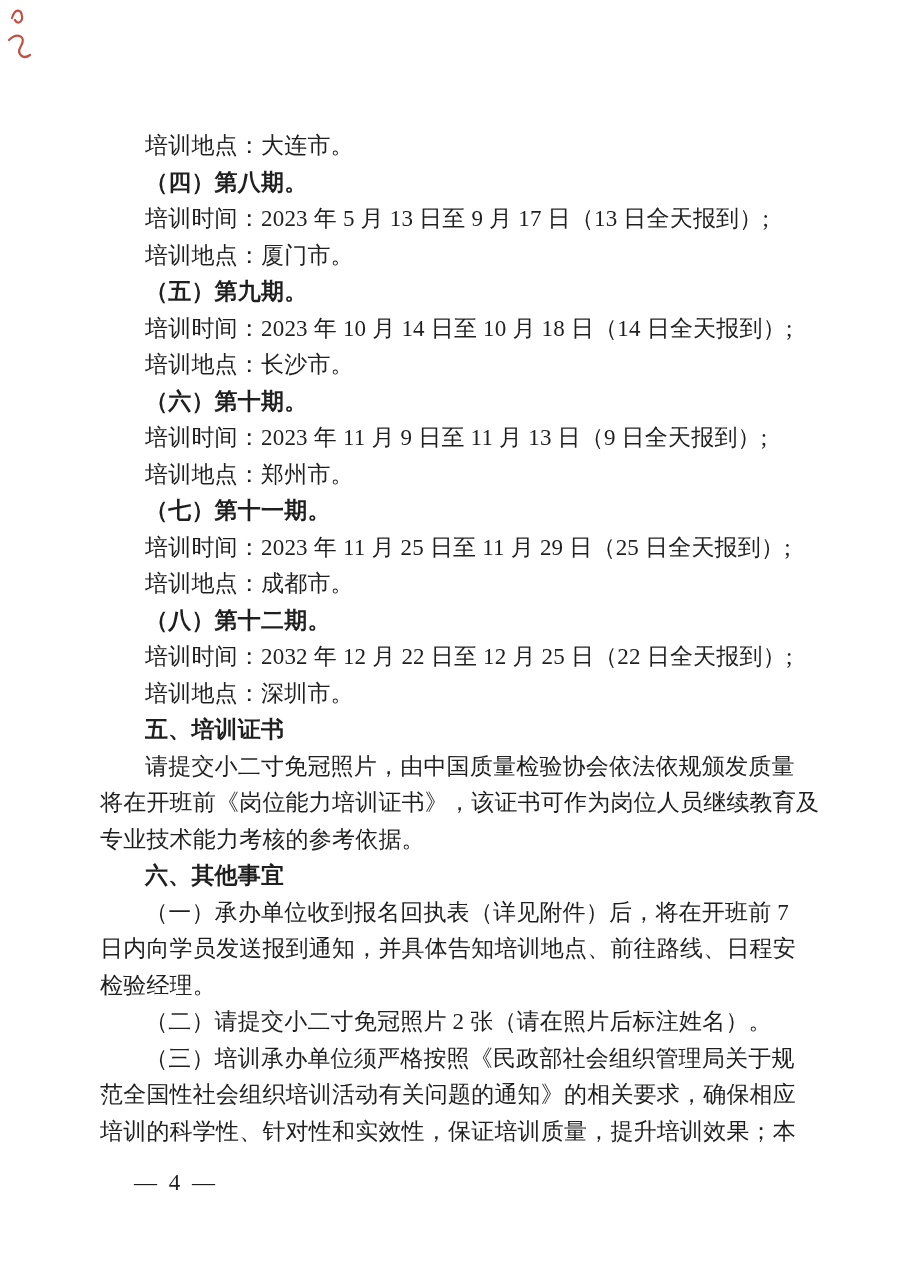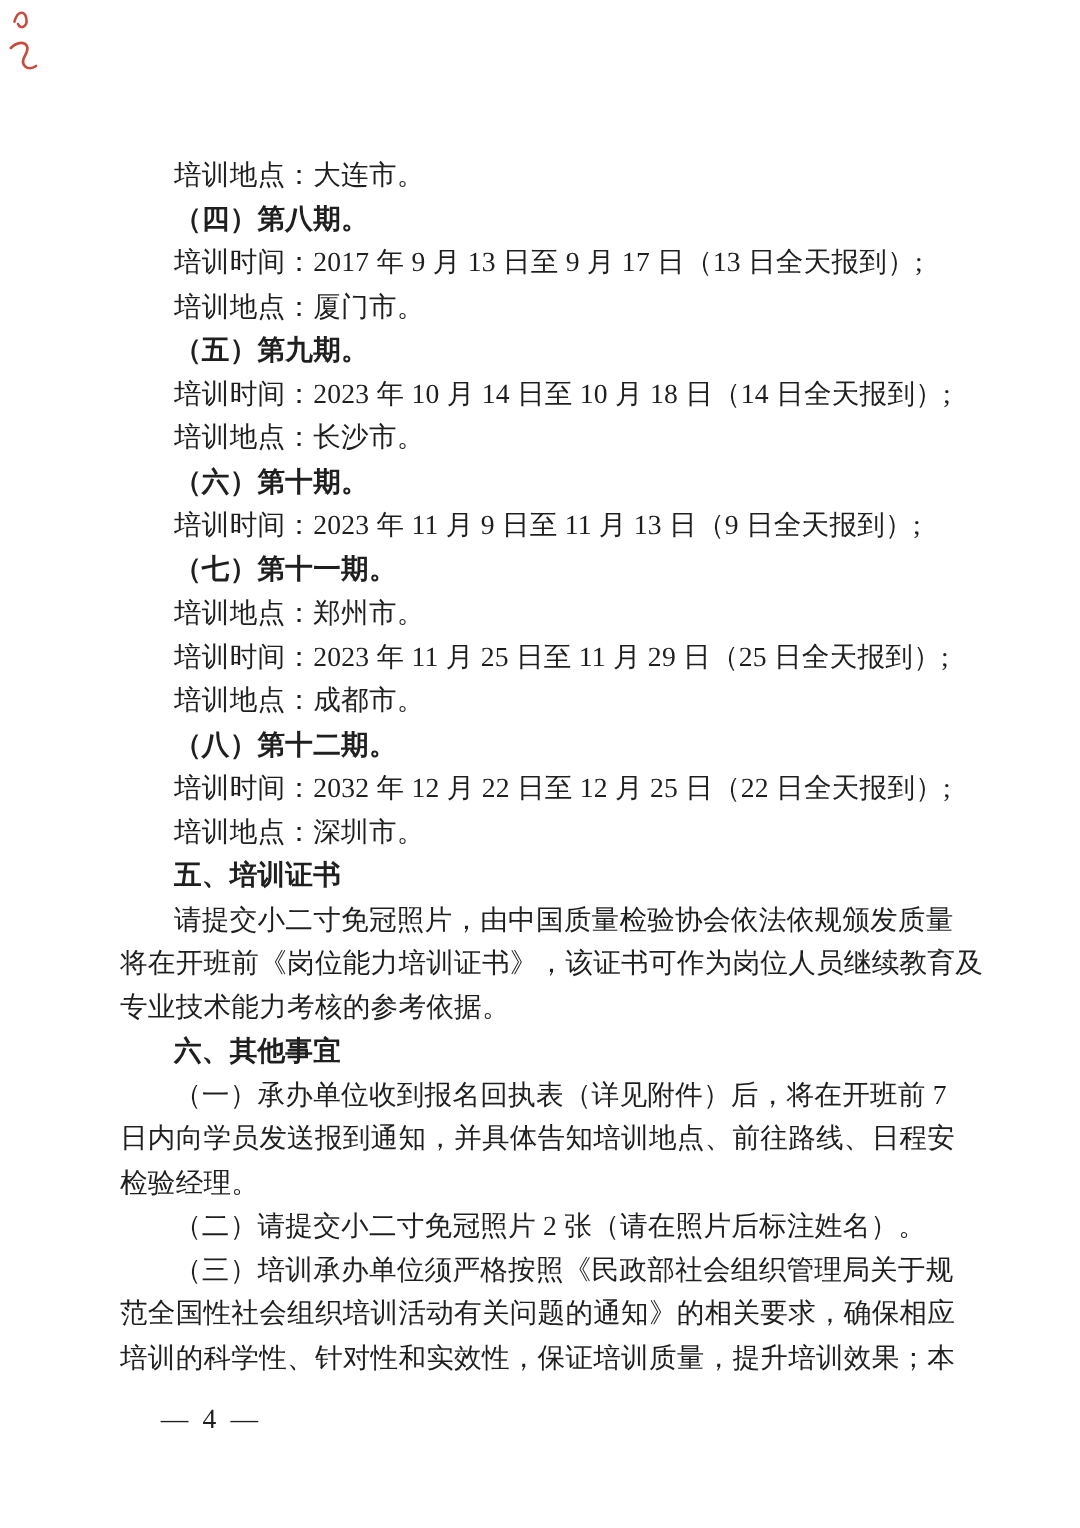--- a/index.html
+++ b/index.html
@@ -61,29 +61,29 @@
 <div class="page" style="background: rgb(255, 255, 255);">
 
   <svg class="pen-marks" viewBox="0 0 44 66" xmlns="http://www.w3.org/2000/svg">
     <path class="pen-stroke" d="M8 16 C 11 6, 17 7, 18 14 C 19 20, 13 23, 11 18" fill="none" stroke-width="2.2" stroke-linecap="round" stroke="#c03a2c"></path>
     <path class="pen-stroke" d="M5 38 C 13 30, 23 34, 17 44 C 12 52, 19 58, 26 53" fill="none" stroke-width="2.2" stroke-linecap="round" stroke="#c03a2c"></path>
   </svg>
 
   <div class="doc" id="doc-lines" style="color: rgb(31, 31, 31);">
       <div class="line indent">培训地点：大连市。</div>
       <div class="line indent bold">（四）第八期。</div>
-      <div class="line indent">培训时间：2017 年 9 月 13 日至 9 月 17 日（13 日全天报到）;</div>
+      <div class="line indent">培训时间：2023 年 5 月 13 日至 9 月 17 日（13 日全天报到）;</div>
       <div class="line indent">培训地点：厦门市。</div>
       <div class="line indent bold">（五）第九期。</div>
       <div class="line indent">培训时间：2023 年 10 月 14 日至 10 月 18 日（14 日全天报到）;</div>
       <div class="line indent">培训地点：长沙市。</div>
       <div class="line indent bold">（六）第十期。</div>
       <div class="line indent">培训时间：2023 年 11 月 9 日至 11 月 13 日（9 日全天报到）;</div>
+      <div class="line indent">培训地点：郑州市。</div>
       <div class="line indent bold">（七）第十一期。</div>
-      <div class="line indent">培训地点：郑州市。</div>
       <div class="line indent">培训时间：2023 年 11 月 25 日至 11 月 29 日（25 日全天报到）;</div>
       <div class="line indent">培训地点：成都市。</div>
       <div class="line indent bold">（八）第十二期。</div>
       <div class="line indent">培训时间：2032 年 12 月 22 日至 12 月 25 日（22 日全天报到）;</div>
       <div class="line indent">培训地点：深圳市。</div>
       <div class="line indent bold">五、培训证书</div>
       <div class="line indent">请提交小二寸免冠照片，由中国质量检验协会依法依规颁发质量</div>
       <div class="line">将在开班前《岗位能力培训证书》，该证书可作为岗位人员继续教育及</div>
       <div class="line">专业技术能力考核的参考依据。</div>
       <div class="line indent bold">六、其他事宜</div>

